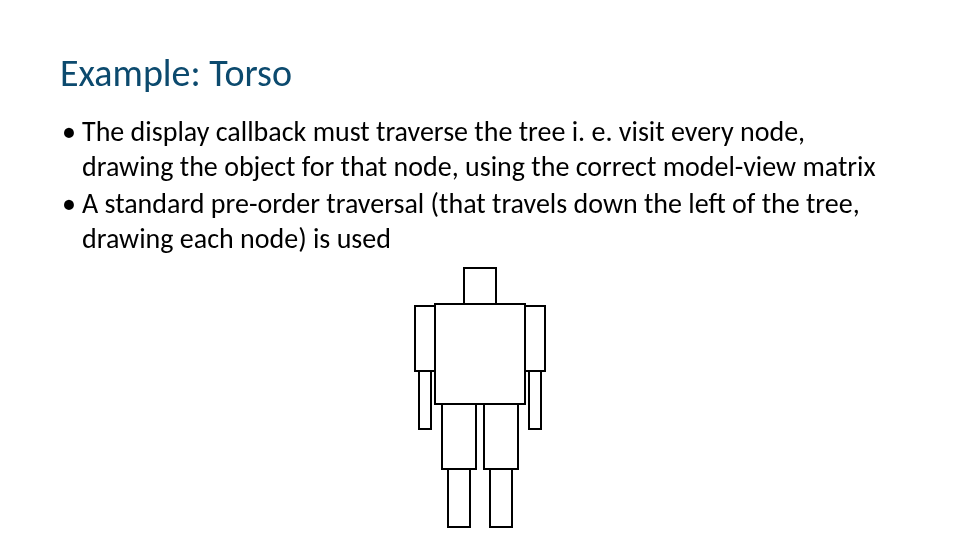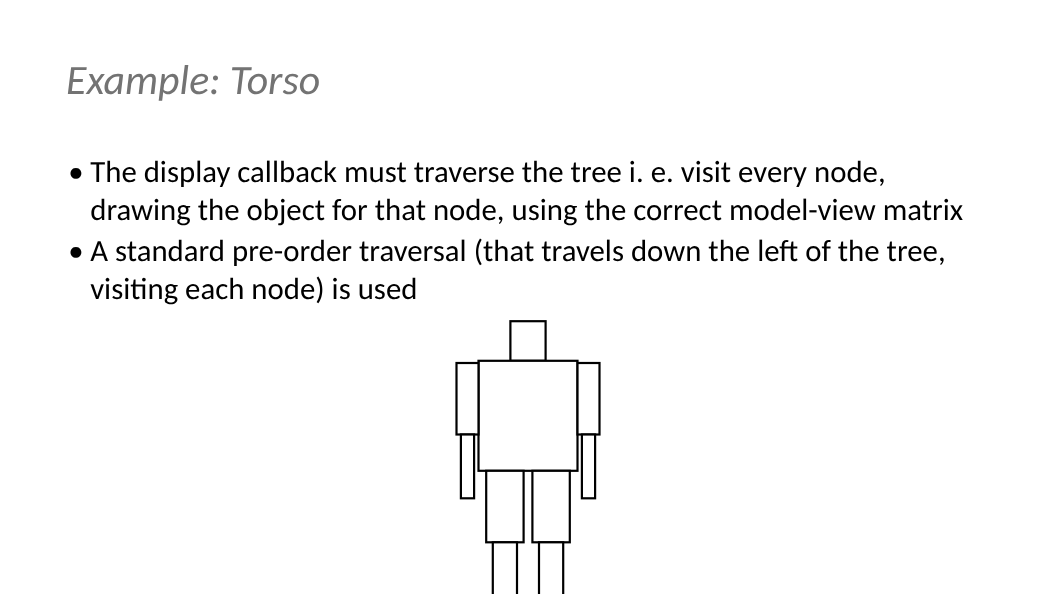--- a/index.html
+++ b/index.html
@@ -15,23 +15,22 @@
       color: #000000;
       position: relative;
       overflow: hidden;
     }
     .slide {
       padding: 50px 60px 30px 60px;
     }
     .title {
       font-size: 38px;
       font-weight: 400;
-      margin-bottom: 42px;
-      color: #737373;
-      font-style: italic;
+      margin-bottom: 18px;
+      color: #0c4a6e;
     }
     .bullets {
       list-style: none;
       font-size: 28px;
       line-height: 1.25;
     }
     .bullets li {
       position: relative;
       padding-left: 22px;
       margin-bottom: 2px;
@@ -54,21 +53,21 @@
     }
   </style>
 </head>
 <body>
 
 <div class="slide">
   <h1 class="title">Example: Torso</h1>
 
   <ul class="bullets">
     <li>The display callback must traverse the tree i. e. visit every node, drawing the object for that node, using the correct model-view matrix</li>
-    <li>A standard pre-order traversal (that travels down the left of the tree, visiting each node) is used</li>
+    <li>A standard pre-order traversal (that travels down the left of the tree, drawing each node) is used</li>
   </ul>
 
   <div class="figure-wrap">
     <svg class="robot-figure" viewBox="0 0 200 270">
       <g fill="#ffffff" stroke="#000000" stroke-width="2">
 
         <rect x="84" y="4" width="32" height="36"></rect>
 
         <rect x="55" y="40" width="90" height="100"></rect>
 

